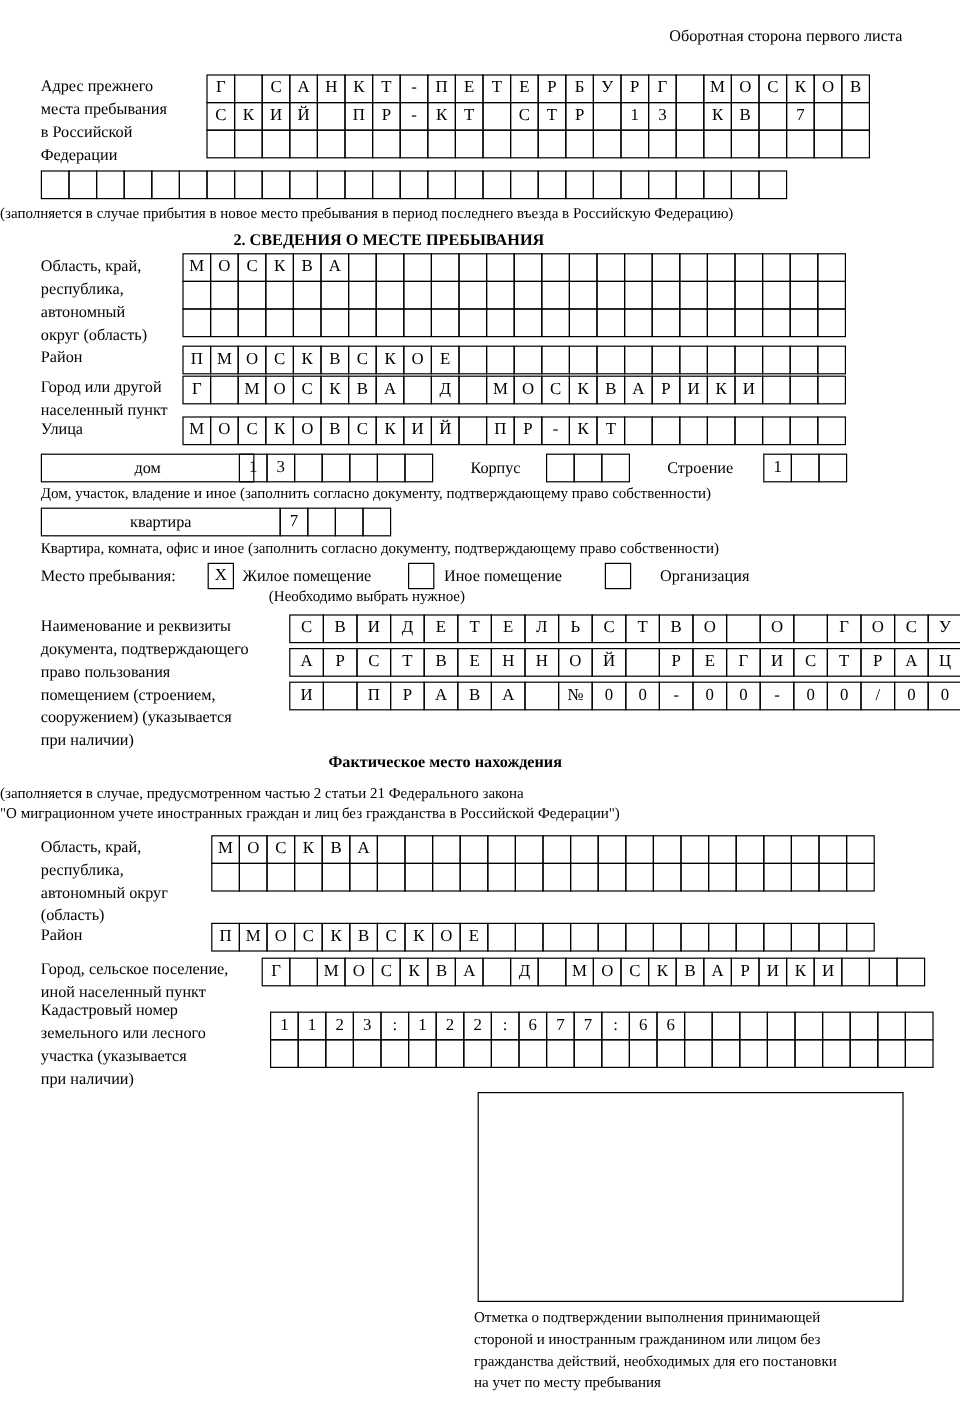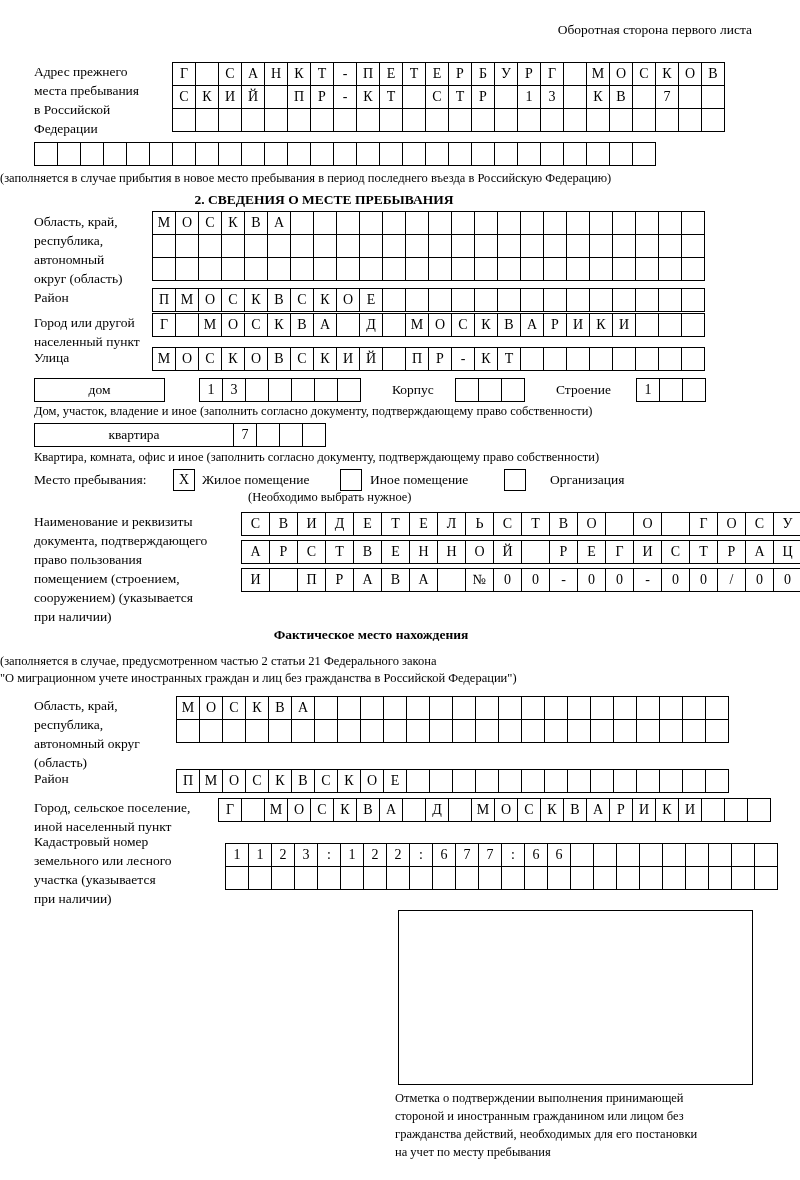--- a/index.html
+++ b/index.html
@@ -346,21 +346,21 @@
       <div class="cell"></div>
       <div class="cell"></div>
       <div class="cell"></div>
       <div class="cell"></div>
       <div class="cell"></div>
       <div class="cell"></div>
       <div class="cell"></div>
       <div class="cell"></div>
     </div>
 
-  <div class="framed" style="left:34px;top:378px;width:131px;">дом</div>
+  <div class="framed" style="left:34px;top:378px;width:178px;">дом</div>
   <div class="boxrow" id="s2-dom" style="left:199px;top:378px;">
       <div class="cell">1</div>
       <div class="cell">3</div>
       <div class="cell"></div>
       <div class="cell"></div>
       <div class="cell"></div>
       <div class="cell"></div>
       <div class="cell"></div>
     </div>
   <div class="inline-lbl" style="left:392px;top:378px;">Корпус</div>
@@ -386,21 +386,21 @@
     </div>
   <div class="lbl small" style="left:34px;top:448px;">Квартира, комната, офис и иное (заполнить согласно документу, подтверждающему право собственности)</div>
 
   <div class="inline-lbl" style="left:34px;top:468px;">Место пребывания:</div>
   <div class="chk" style="position:absolute;left:173px;top:469px;">X</div>
   <div class="inline-lbl" style="left:202px;top:468px;">Жилое помещение</div>
   <div class="chk" style="position:absolute;left:340px;top:469px;"></div>
   <div class="inline-lbl" style="left:370px;top:468px;">Иное помещение</div>
   <div class="chk" style="position:absolute;left:504px;top:469px;"></div>
   <div class="inline-lbl" style="left:550px;top:468px;">Организация</div>
-  <div class="lbl small" style="left:248px;top:488px;">(Необходимо выбрать нужное)</div>
+  <div class="lbl small" style="left:224px;top:488px;">(Необходимо выбрать нужное)</div>
 
   <div class="lbl" style="left:34px;top:512px;">Наименование и реквизиты
 документа, подтверждающего
 право пользования
 помещением (строением,
 сооружением) (указывается
 при наличии)</div>
   <div class="boxrow" id="s2-doc1" style="left:241px;top:512px;">
       <div class="cell wide">С</div>
       <div class="cell wide">В</div>

